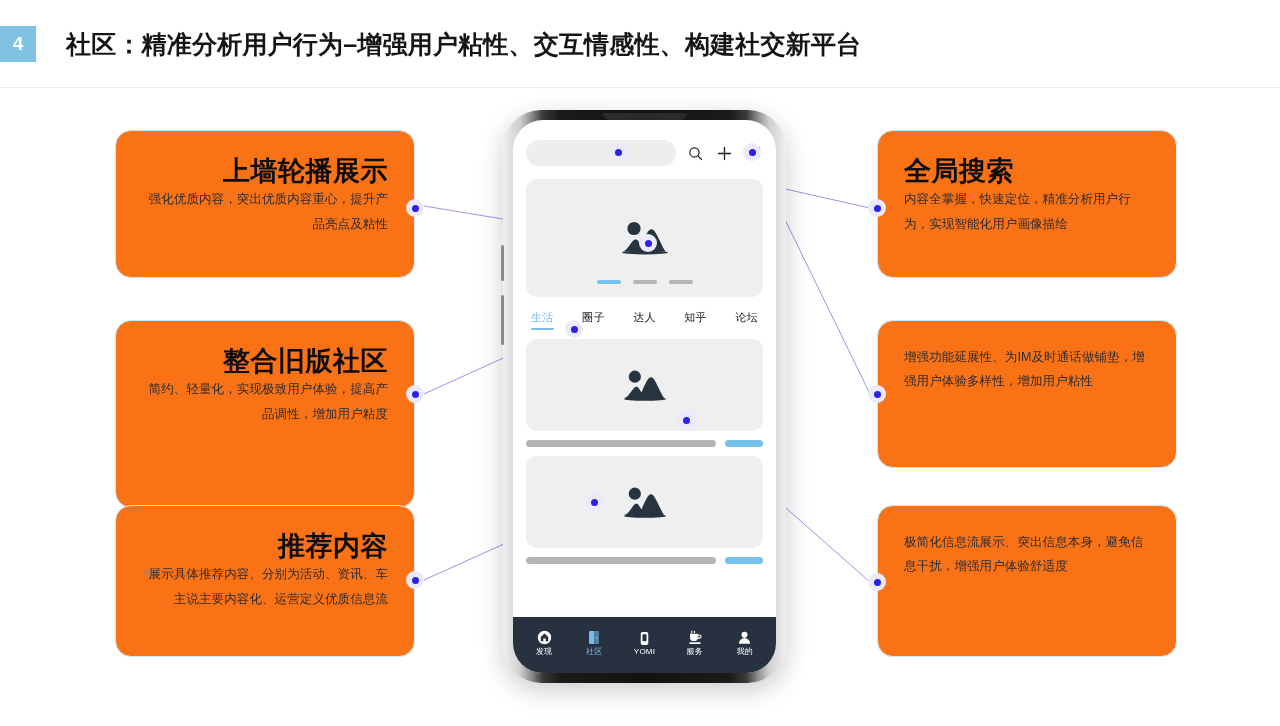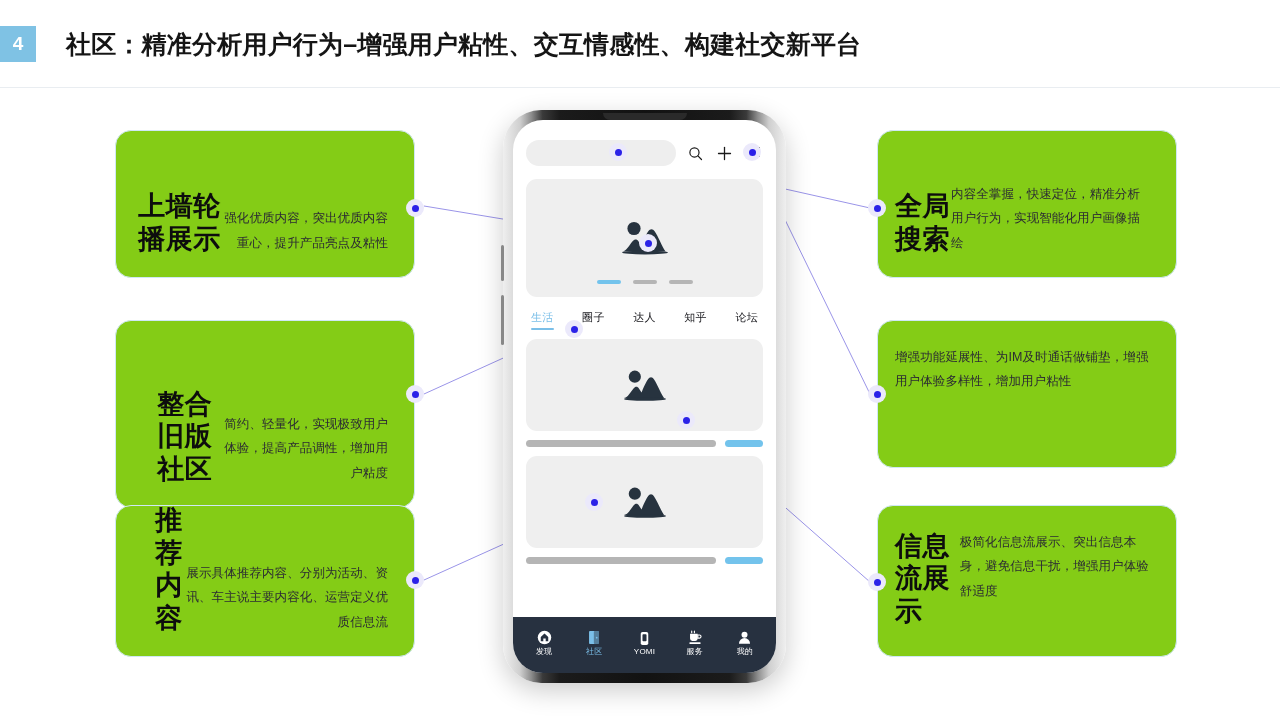--- a/index.html
+++ b/index.html
@@ -50,24 +50,24 @@
     position: absolute; left: 0; top: 0;
     width: 1280px; height: 726px;
     pointer-events: none;
   }
 
   
   .fcard {
     position: absolute;
     border: 1px solid #cfe8f5;
     border-radius: 16px;
-    background: #84cc16;
-    padding: 24px 26px 22px 17px;
+    background: #f97316;
+    padding: 24px 26px 22px 26px;
     display: flex;
-    flex-direction: row;
+    flex-direction: column;
   }
   .fcard.left  { align-items: flex-end; text-align: right; }
   .fcard.right { align-items: flex-start; text-align: left; }
   .fcard-title {
     font-size: 27px;
     font-weight: bold;
     color: #0d0d0d;
     line-height: 1.2;
     letter-spacing: 0.5px;
   }
@@ -76,21 +76,21 @@
     font-size: 12.5px;
     color: #2b2b33;
     line-height: 1.95;
     letter-spacing: 0.1px;
     max-width: 254px;
   }
 
   #card-wall   { left: 115px; top: 130px;  width: 300px; height: 148px; }
   #card-legacy { left: 115px; top: 320px;  width: 300px; height: 188px; }
   #card-recomm { left: 115px; top: 505px;  width: 300px; height: 152px; }
-  #card-search { left: 877px; top: 130px;  width: 300px; height: 148px; align-items: flex-end; }
+  #card-search { left: 877px; top: 130px;  width: 300px; height: 148px; }
   #card-msg    { left: 877px; top: 320px;  width: 300px; height: 148px; }
   #card-feed   { left: 877px; top: 505px;  width: 300px; height: 152px; }
 
   
   .dot {
     position: absolute;
     width: 18px; height: 18px;
     border-radius: 50%;
     background: #ebe9fb;
     display: flex; align-items: center; justify-content: center;
@@ -300,21 +300,20 @@
     <div class="fcard-desc">内容全掌握，快速定位，精准分析用户行为，实现智能化用户画像描绘</div>
   </div>
   <div class="dot" style="left:868px; top:199px;"></div>
 
   <div class="fcard right" id="card-msg">
     <div class="fcard-desc">增强功能延展性、为IM及时通话做铺垫，增强用户体验多样性，增加用户粘性</div>
   </div>
   <div class="dot" style="left:868px; top:385px;"></div>
 
   <div class="fcard right" id="card-feed">
-    <div class="fcard-title">信息流展示</div>
     <div class="fcard-desc">极简化信息流展示、突出信息本身，避免信息干扰，增强用户体验舒适度</div>
   </div>
   <div class="dot" style="left:868px; top:573px;"></div>
 
   <div id="phone">
     <div id="phone-notch"></div>
     <div class="side-btn" id="side-btn-1"></div>
     <div class="side-btn" id="side-btn-2"></div>
 
     <div id="screen">

